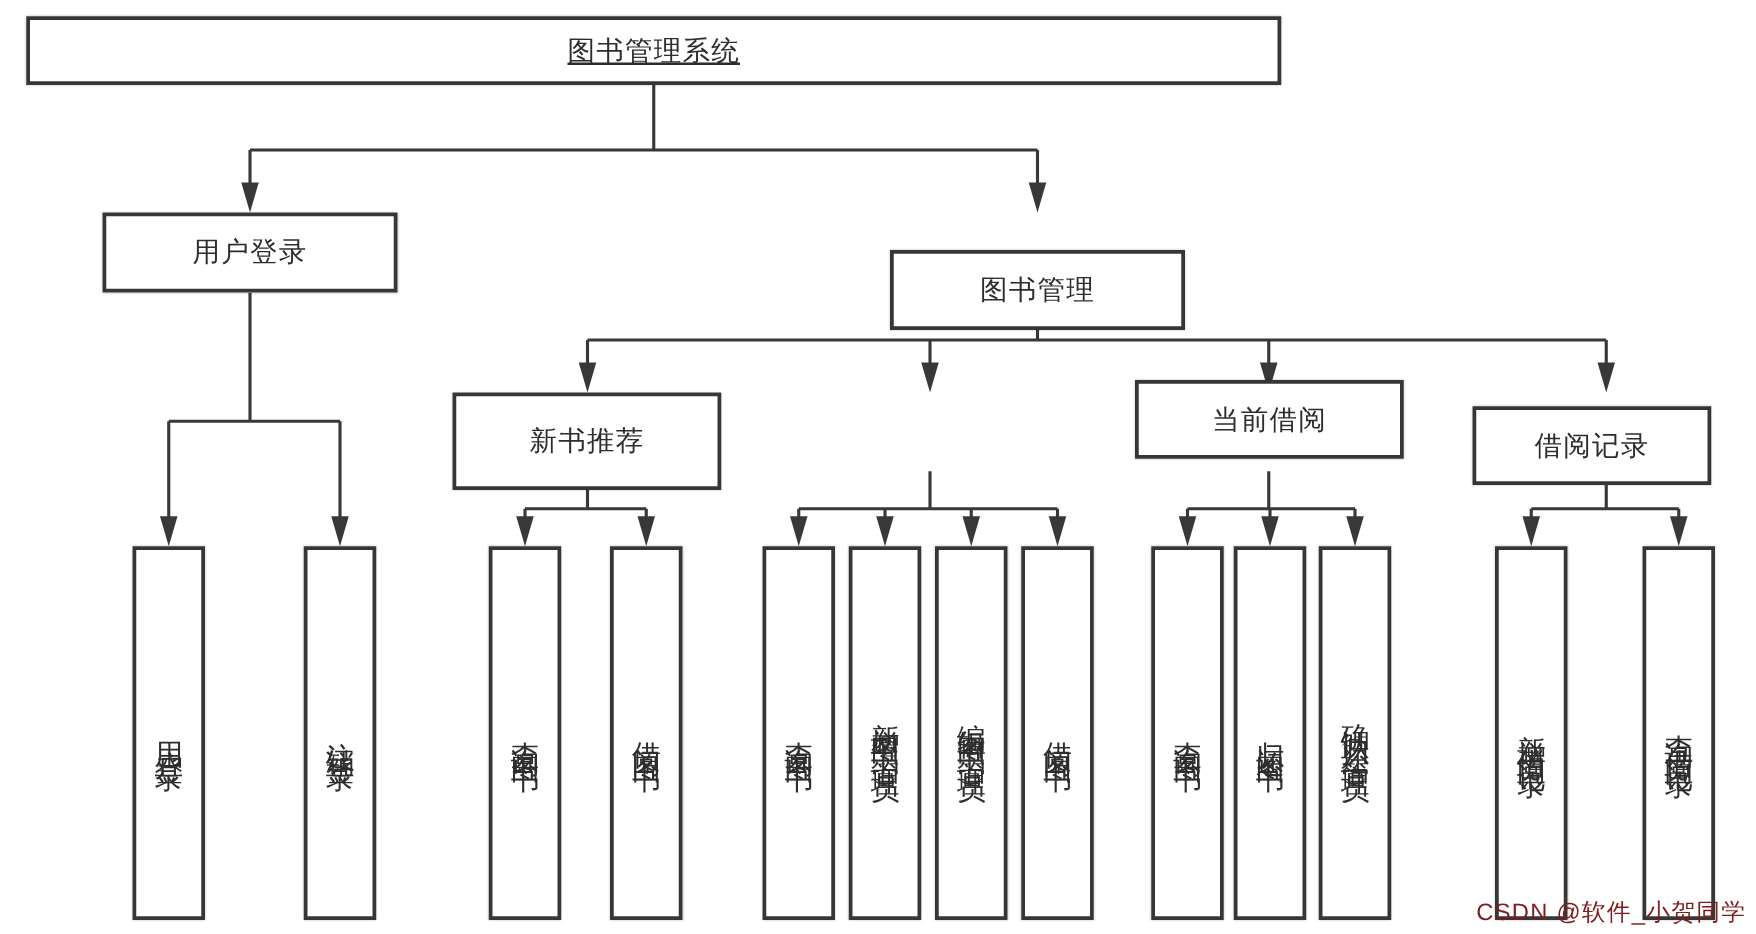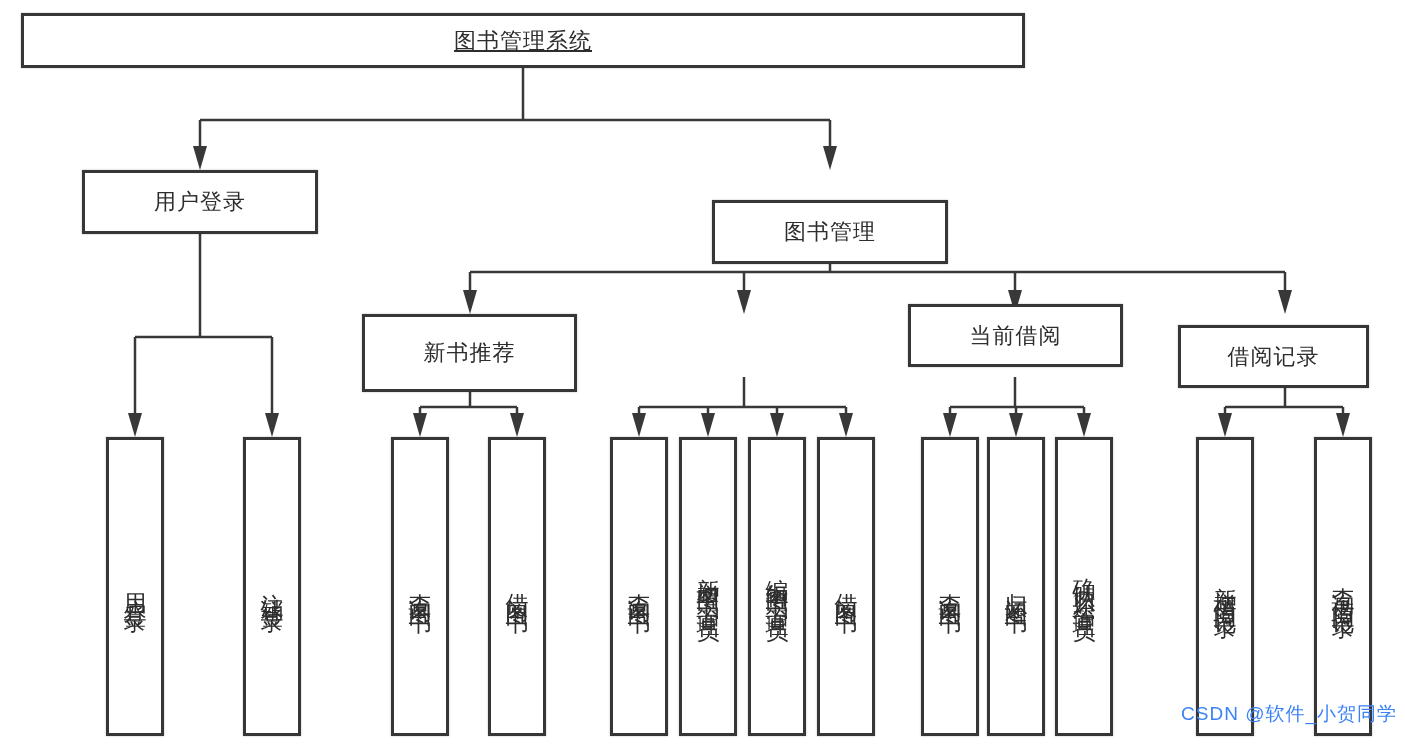--- a/index.html
+++ b/index.html
@@ -60,23 +60,23 @@
   #leaf-bb-borrow-books { left: 817px; }
   #leaf-cb-query-books  { left: 921px; }
   #leaf-cb-return-books { left: 987px; }
   #leaf-cb-confirm-return { left: 1055px; }
   #leaf-br-add-record   { left: 1196px; }
   #leaf-br-query-record { left: 1314px; }
 
   #watermark {
     position: absolute;
     right: 8px;
-    bottom: 20px;
+    bottom: 4px;
     font-size: 19px;
-    color: #3b82f6;
+    color: #7f1d1d;
     letter-spacing: 1px;
     white-space: nowrap;
   }
 </style>
 </head>
 <body>
 
 <div id="stage">
 
   <svg id="connector-layer" viewBox="0 0 1405 747" xmlns="http://www.w3.org/2000/svg">

